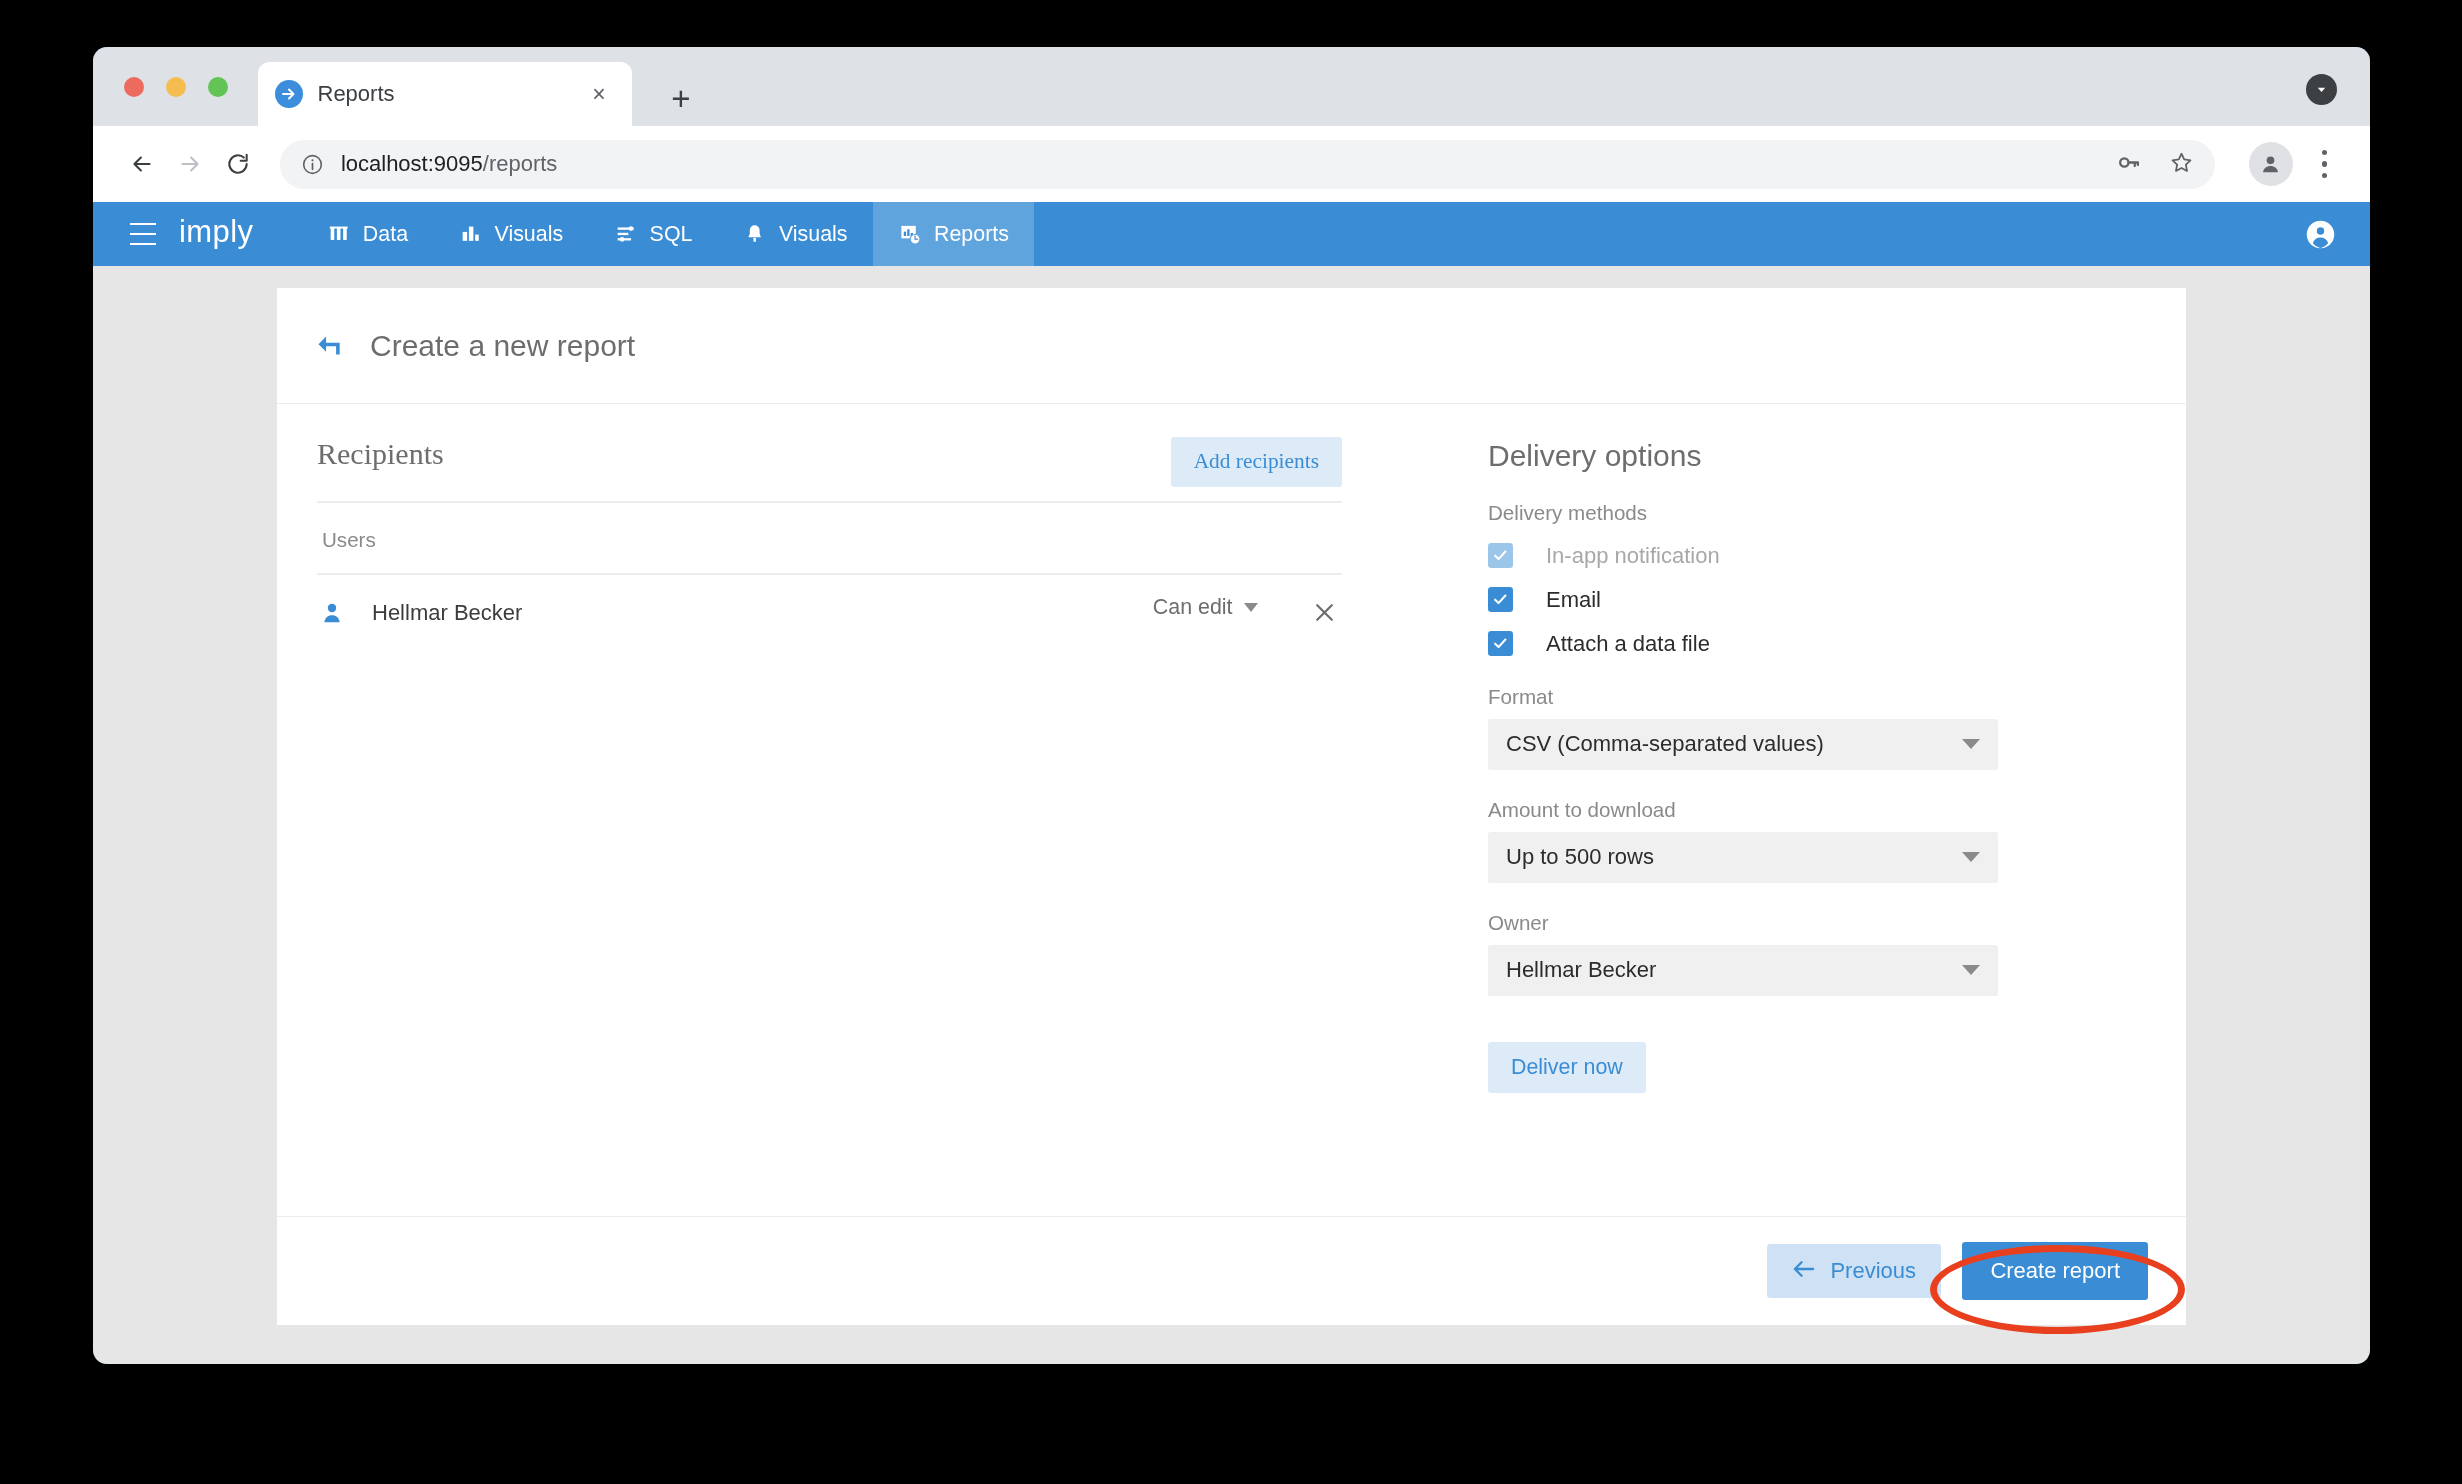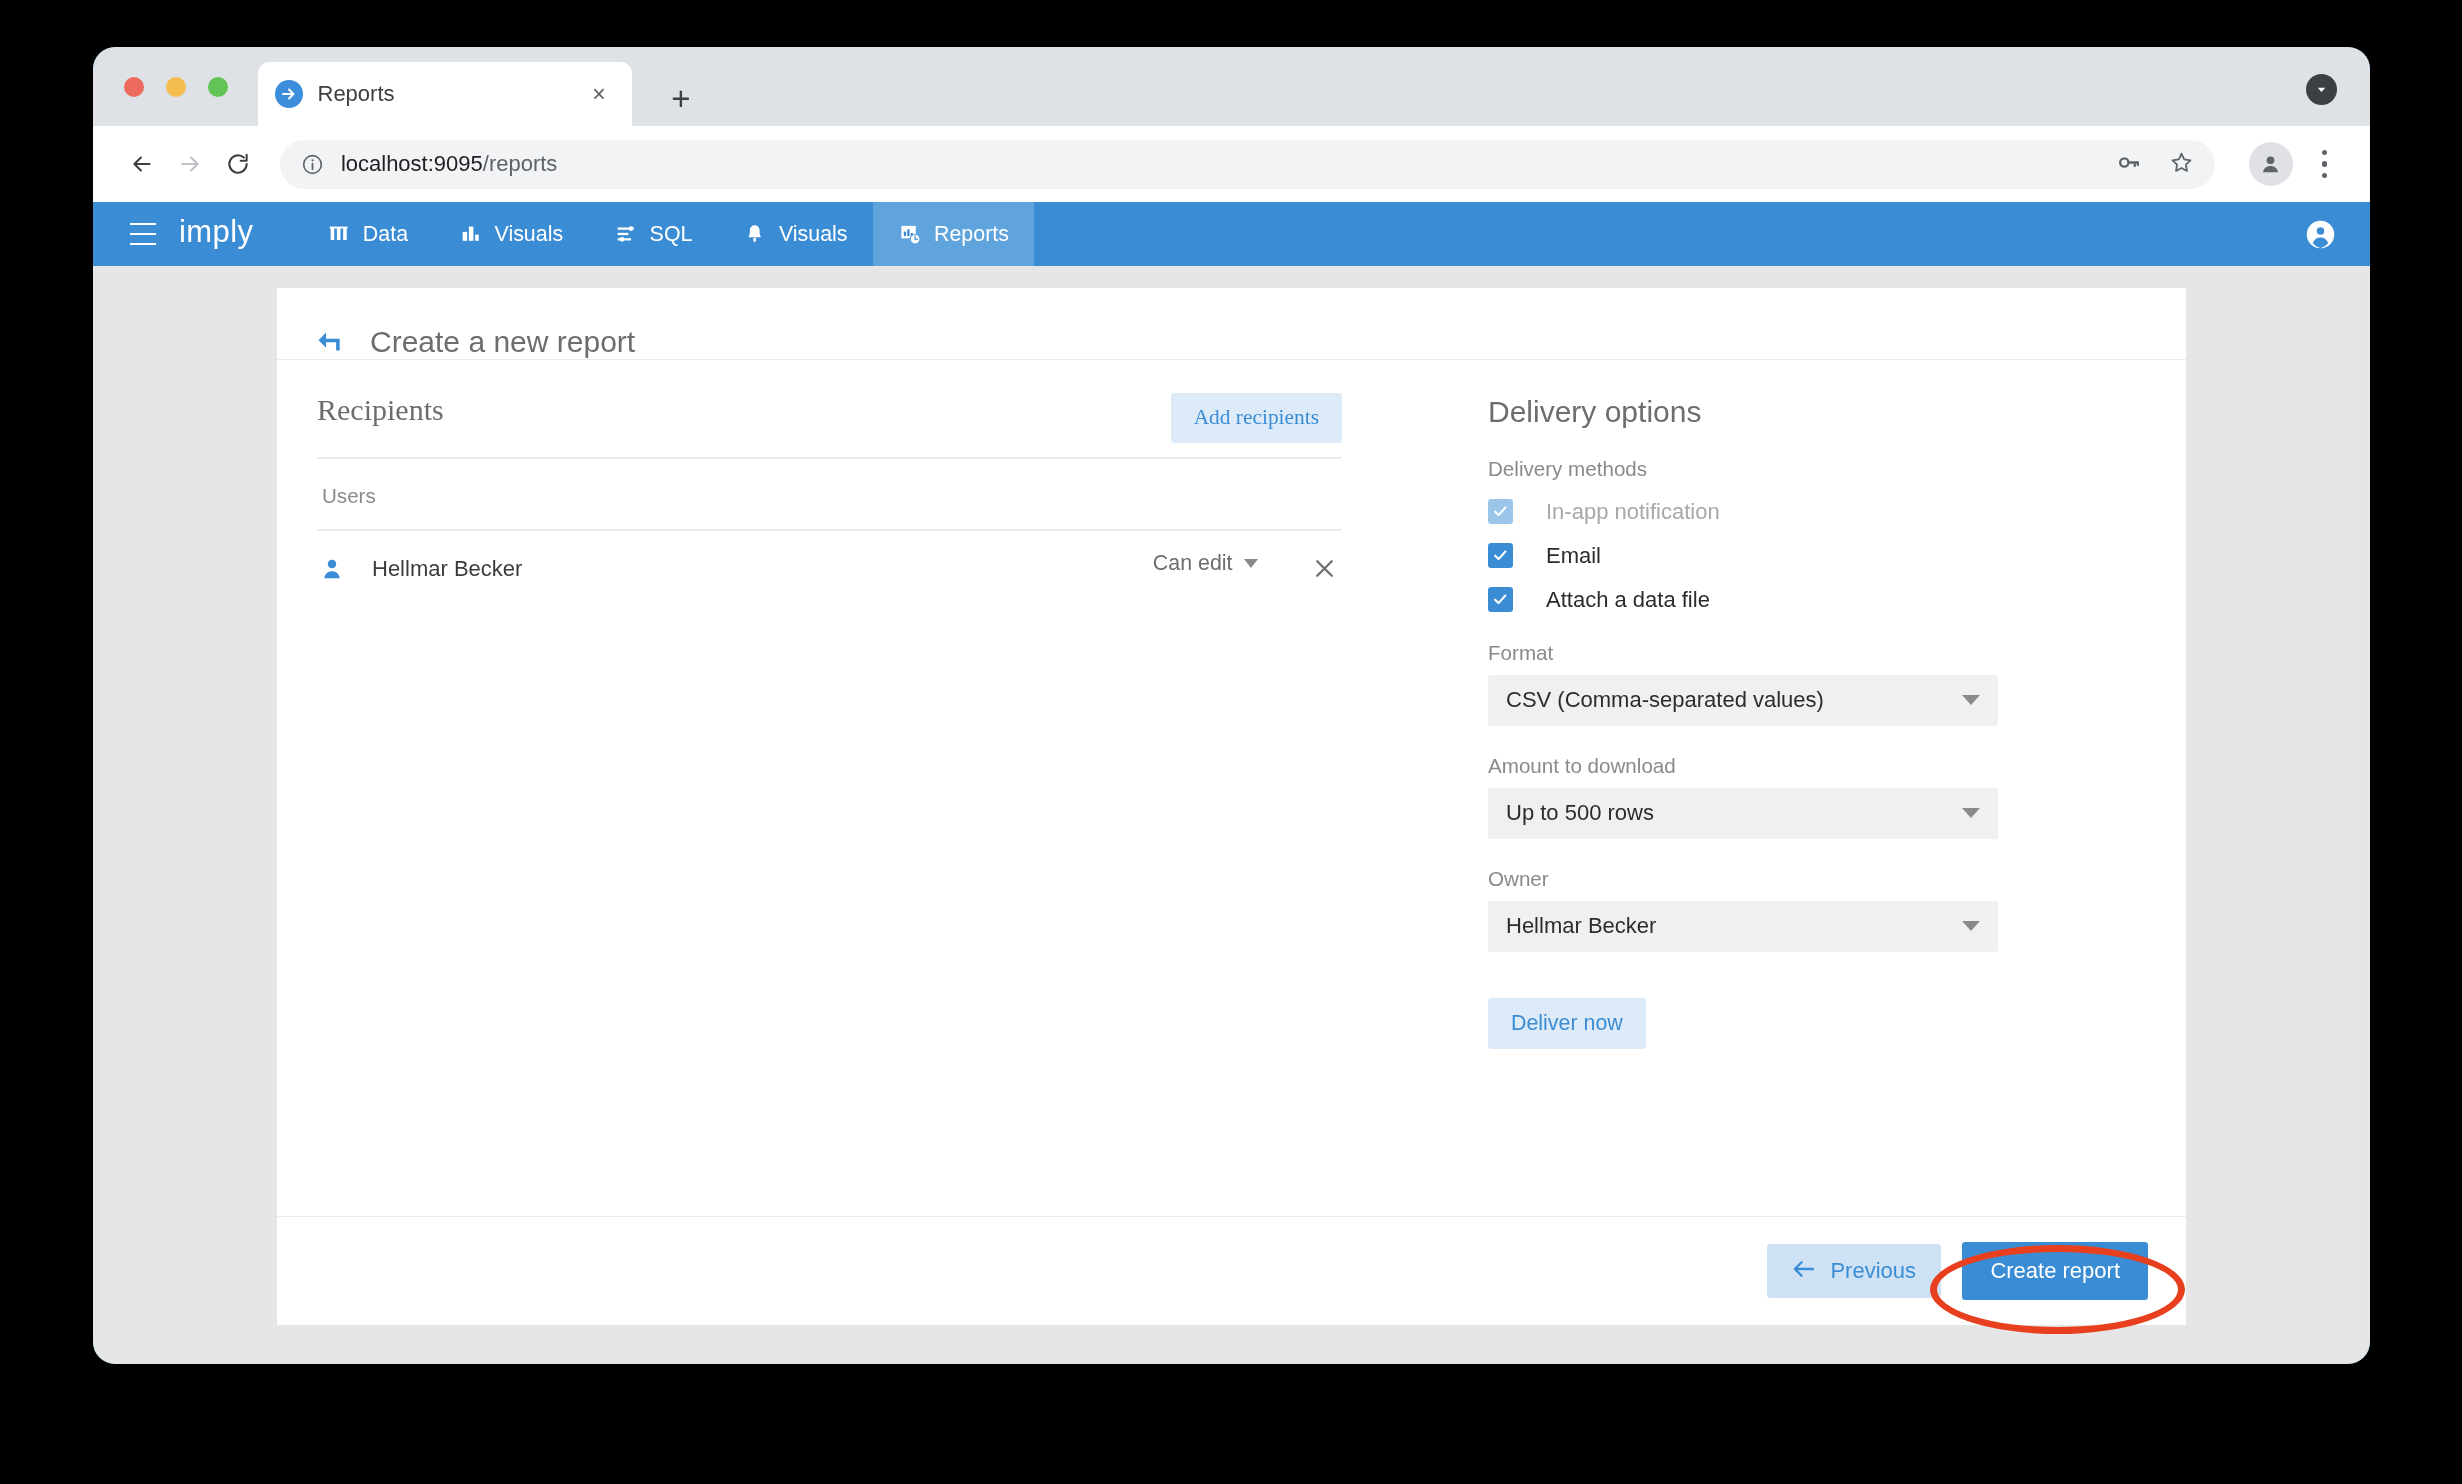--- a/index.html
+++ b/index.html
@@ -8,21 +8,21 @@
     background: #000;
     font-family: "Liberation Sans", sans-serif;
     overflow: hidden;
   }
 
   
   #browser-window {
     position: absolute;
     left: 93px; top: 47px;
     width: 2277px; height: 1317px;
-    border-radius: 22px;
+    border-radius: 14px;
     background: #0369a1;
     overflow: hidden;
   }
 
   
   #tab-strip {
     position: relative;
     height: 79px;
     background: #dee1e6;
   }
@@ -159,22 +159,22 @@
     background: #e6e6e6;
   }
   #content-card {
     position: absolute;
     left: 184px; top: 22px;
     width: 1909px; height: 1037px;
     background: #fff;
   }
 
   #card-header {
-    height: 72px;
-    display: flex; align-items: flex-end;
+    height: 116px;
+    display: flex; align-items: center;
     padding-left: 35px;
     border-bottom: 1.6px solid #ececec;
   }
   #back-arrow { width: 35px; height: 35px; display:flex; align-items:center; justify-content:center; flex:0 0 auto; }
   #page-title {
     margin-left: 23px;
     font-size: 30px; color: #6d6d6d; font-weight: 400;
   }
 
   #card-main {

